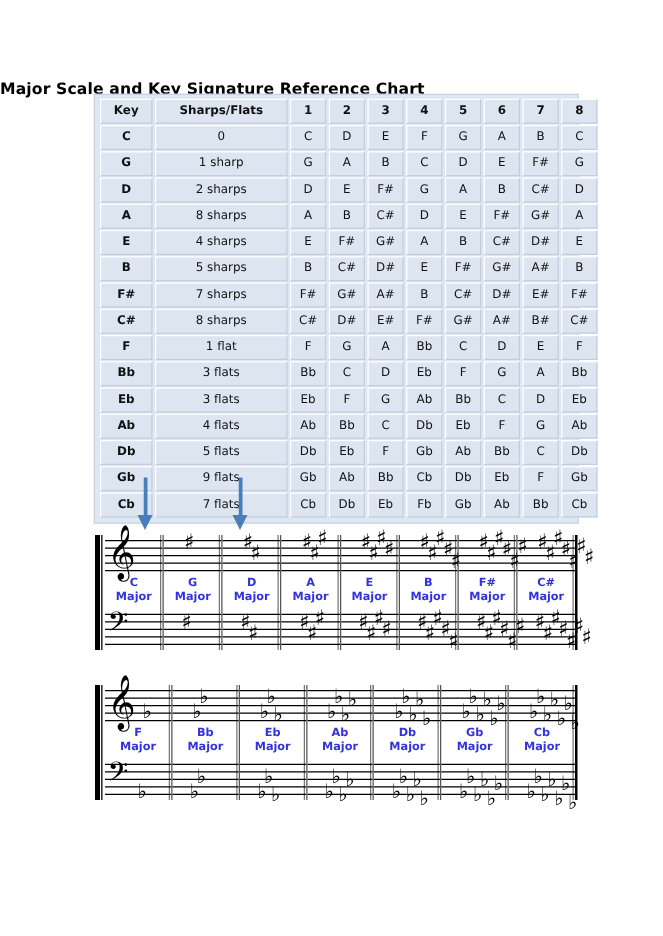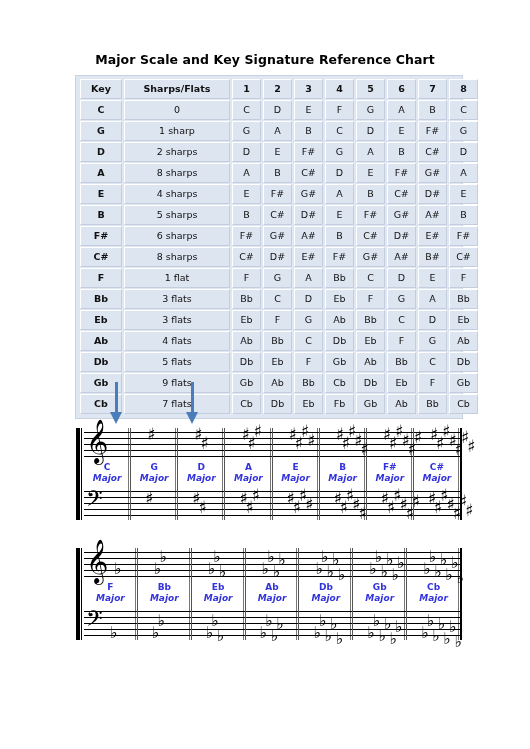--- a/index.html
+++ b/index.html
@@ -11,24 +11,24 @@
     width: 530px;
     height: 749px;
     position: relative;
     font-family: "DejaVu Sans", sans-serif;
     overflow: hidden;
   }
 
   
   .page-title {
     position: absolute;
-    top: 52px;
+    top: 63px;
     left: 0;
     width: 530px;
-    text-align: center;
+    text-align: left;
     font-size: 12.5px;
     font-weight: bold;
     color: #000000;
     letter-spacing: 0.1px;
   }
 
   
   .chart-table-wrap {
     position: absolute;
     left: 75px;
@@ -183,21 +183,21 @@
     position: absolute;
     left: 0;
     right: 0;
     text-align: center;
     color: #3333dd;
     font-size: 9px;
     font-weight: bold;
     line-height: 11px;
   }
   .key-label .ln1 { display: block; }
-  .key-label .ln2 { display: block; font-style: italic; }
+  .key-label .ln2 { display: block; }
 
   .accidentals {
     position: absolute;
     left: 16px;
     top: -9px;
     height: 34px;
     display: flex;
     align-items: flex-start;
   }
   .accidentals.bassacc { left: 14px; top: -7px; }
@@ -312,21 +312,21 @@
           <td>C#</td>
           <td>D#</td>
           <td>E</td>
           <td>F#</td>
           <td>G#</td>
           <td>A#</td>
           <td>B</td>
         </tr>
         <tr>
           <td class="keycell">F#</td>
-          <td>6 sharps</td>
+          <td>7 sharps</td>
           <td>F#</td>
           <td>G#</td>
           <td>A#</td>
           <td>B</td>
           <td>C#</td>
           <td>D#</td>
           <td>E#</td>
           <td>F#</td>
         </tr>
         <tr>

